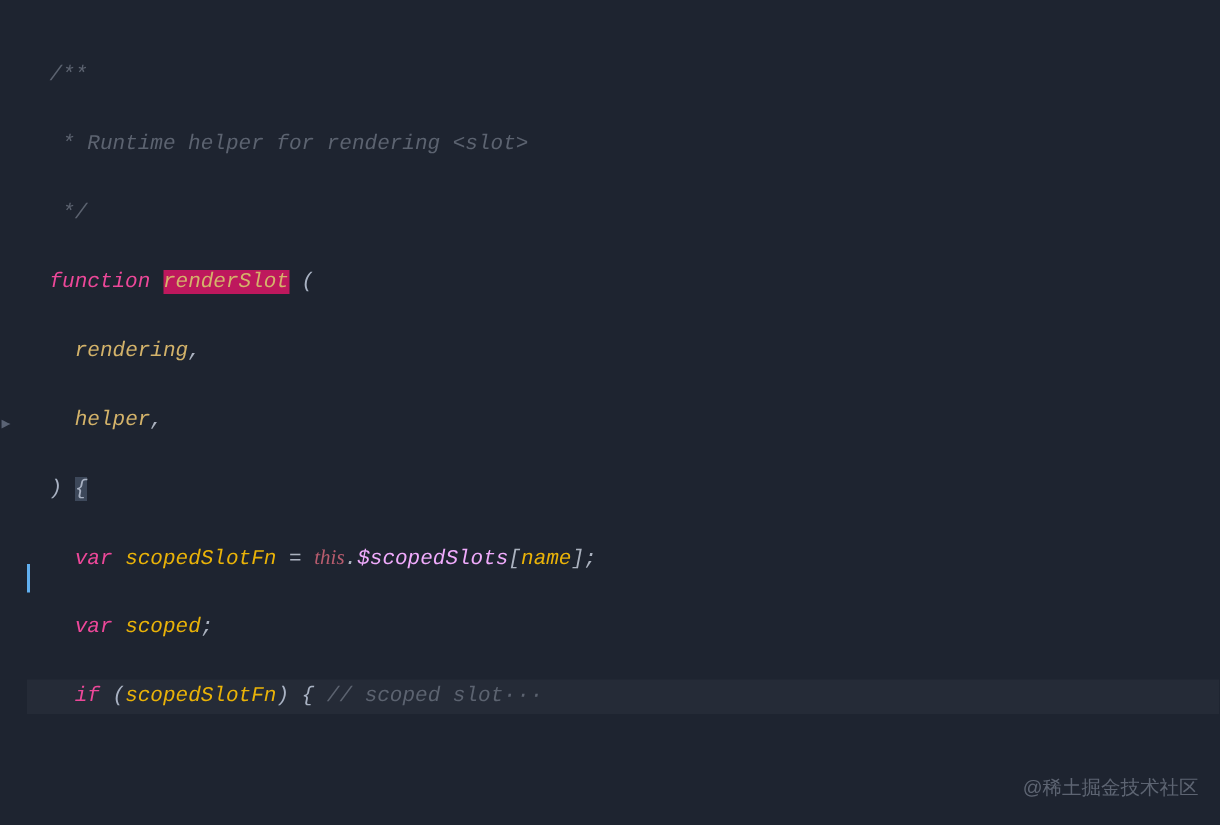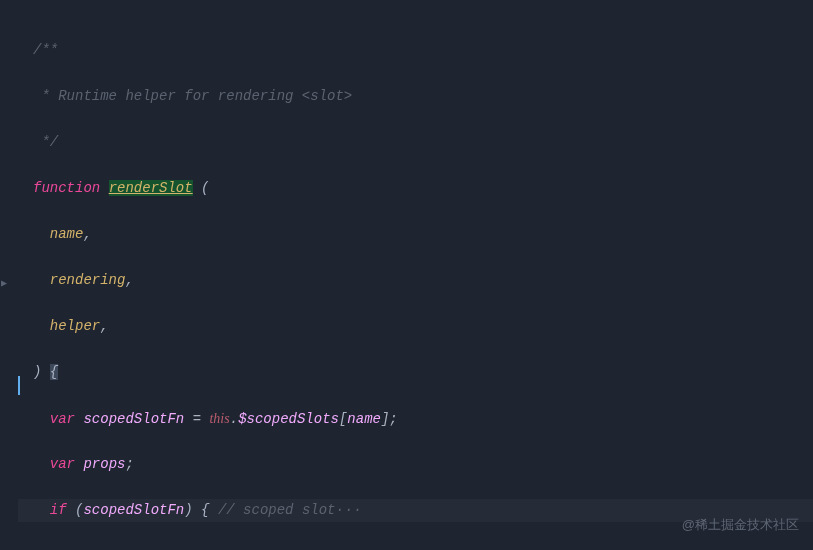--- a/index.html
+++ b/index.html
@@ -29,23 +29,23 @@
   }
   .line { height: 23px; }
   .line.hl {
     background: rgba(255,255,255,0.035);
     margin-left: -33px;
     padding-left: 33px;
   }
   .comment { color: #5c6370; }
   .keyword { color: #ec4899; text-align: right; }
   .fn-name { color: #d4b36a; }
-  .fn-name.hlsel { background: #14532d; text-decoration: underline; }
+  .fn-name.hlsel { background: #be185d; }
   .param { color: #d4b36a; }
-  .var-name { color: #f0abfc; margin-top: 20px; }
+  .var-name { color: #eab308; margin-top: 20px; }
   .this-kw { color: #b85c6e; font-family: Liberation Serif, serif; }
   .dollar-prop { color: #f0abfc; }
   .brace { color: #a9b2c3; }
   .brace.hlbr { background: rgba(120,140,170,0.35); }
   .paren { color: #a9b2c3; }
   .punct { color: #abb2bf; }
   .op { color: #abb2bf; }
   .cursor-line {
     position: absolute;
     left: 18px;
@@ -84,26 +84,25 @@
   <span class="gutter-arrow">▶</span>
 </div>
 
 <div class="cursor-line"></div>
 
 <div class="code-area">
 <div class="line"><span class="comment">/**</span></div>
 <div class="line"><span class="comment"> * Runtime helper for rendering &lt;slot&gt;</span></div>
 <div class="line"><span class="comment"> */</span></div>
 <div class="line"><span class="keyword">function</span> <span class="fn-name hlsel">renderSlot</span> <span class="paren">(</span></div>
-<div class="line">  <span class="param">name</span><span class="punct">,</span></div>
 <div class="line">  <span class="param">rendering</span><span class="punct">,</span></div>
 <div class="line">  <span class="param">helper</span><span class="punct">,</span></div>
 <div class="line"><span class="paren">)</span> <span class="brace hlbr">{</span></div>
 <div class="line">  <span class="keyword">var</span> <span class="var-name">scopedSlotFn</span> <span class="op">=</span> <span class="this-kw">this</span><span class="punct">.</span><span class="dollar-prop">$scopedSlots</span><span class="punct">[</span><span class="var-name">name</span><span class="punct">];</span></div>
-<div class="line">  <span class="keyword">var</span> <span class="var-name">props</span><span class="punct">;</span></div>
+<div class="line">  <span class="keyword">var</span> <span class="var-name">scoped</span><span class="punct">;</span></div>
 <div class="line hl">  <span class="keyword">if</span> <span class="paren">(</span><span class="var-name">scopedSlotFn</span><span class="paren">)</span> <span class="brace">{</span> <span class="comment">// scoped slot</span><span class="fold-marker">···</span></div>
 
 
 
 
 
 
 
 
 

